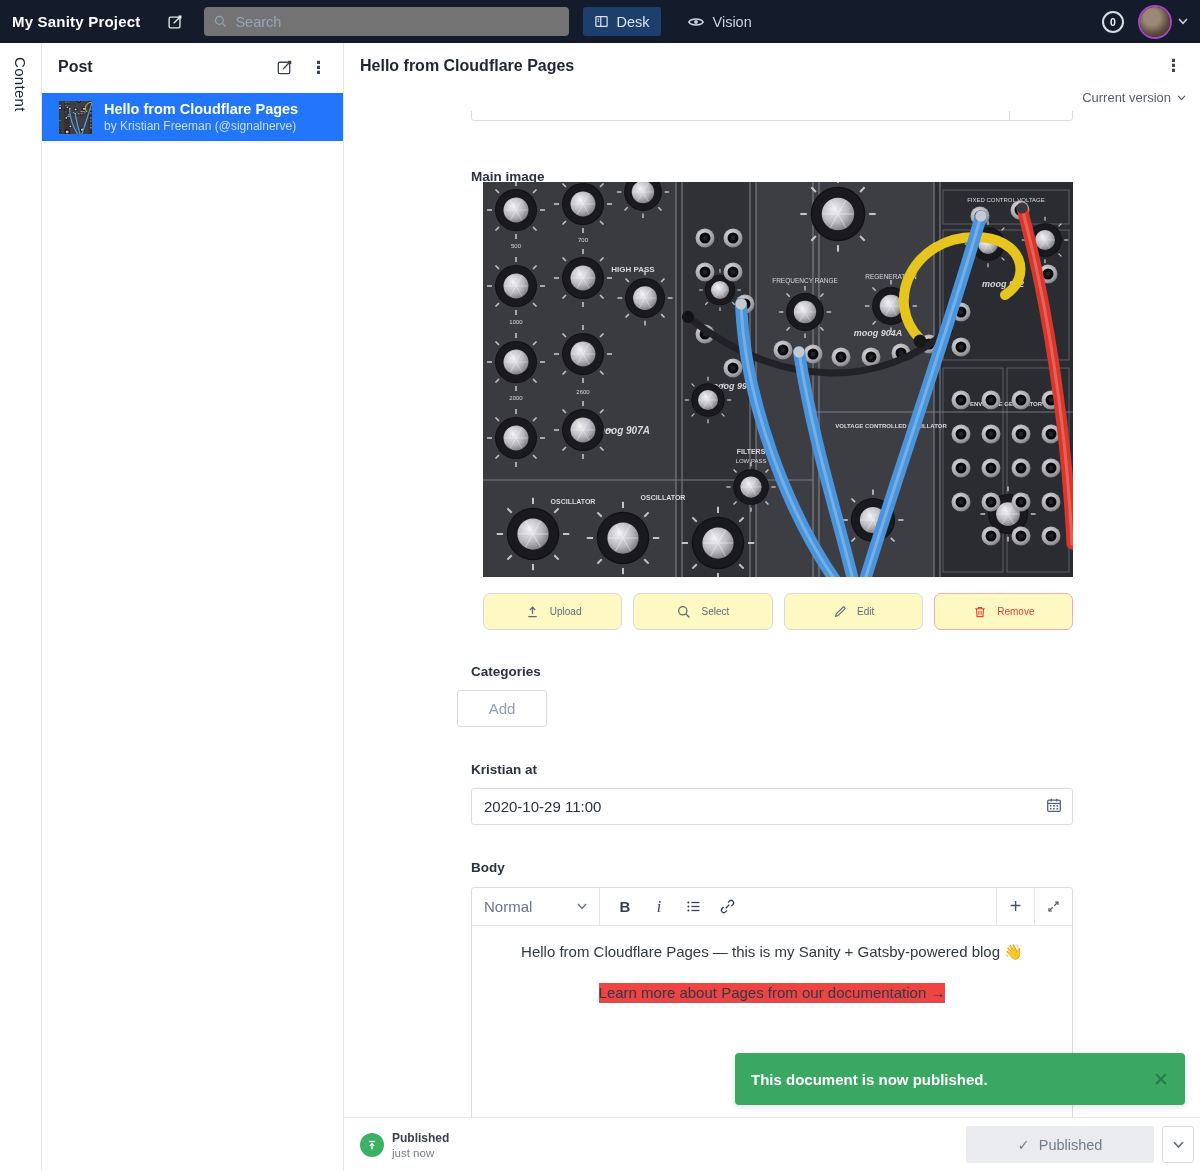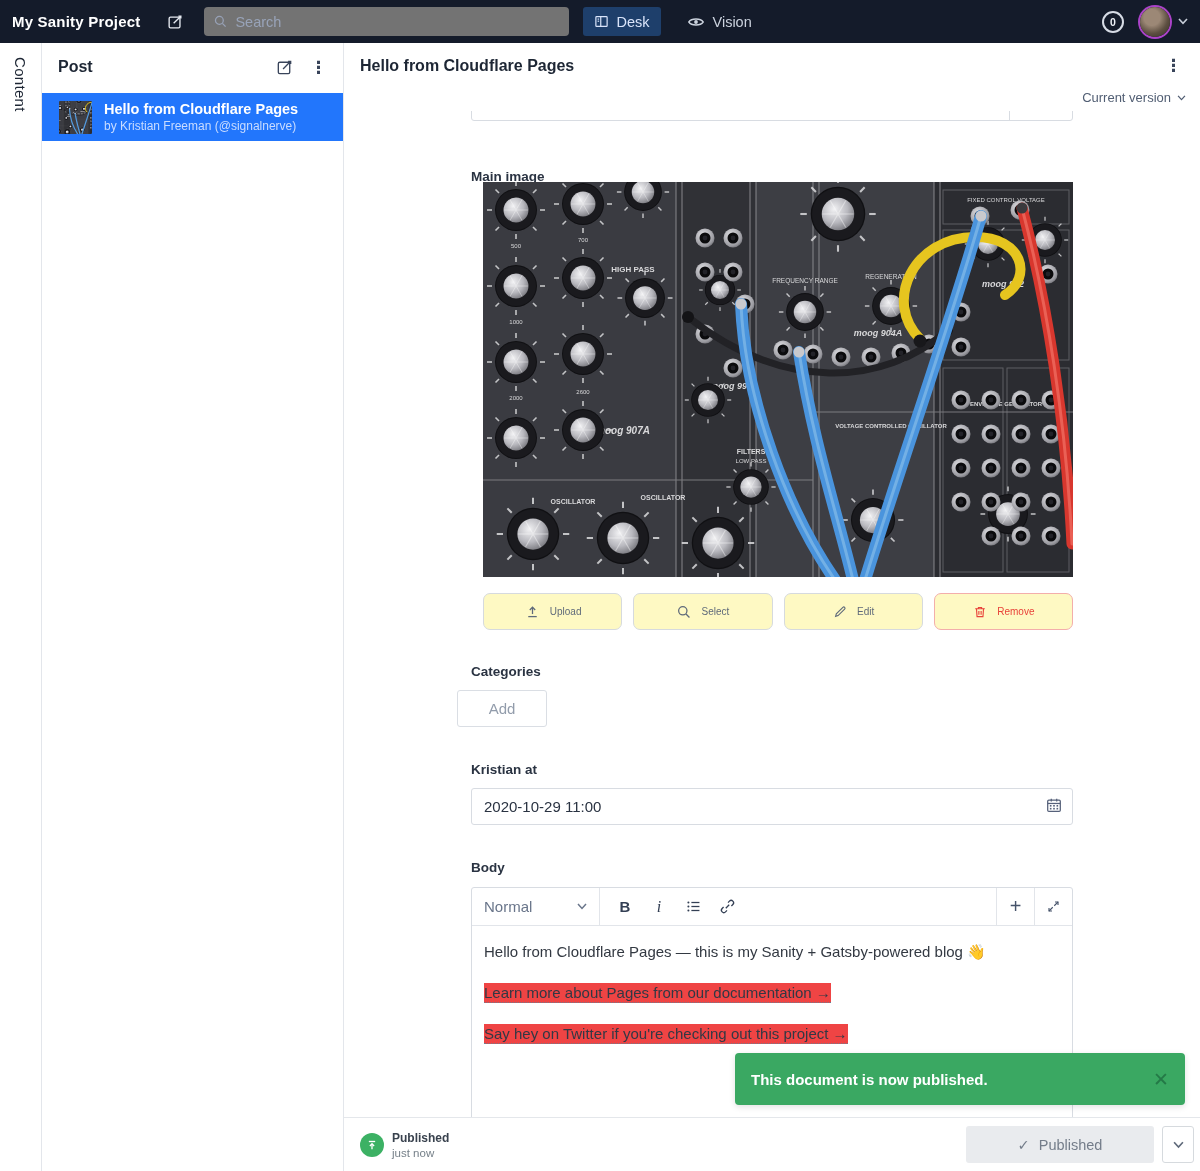--- a/index.html
+++ b/index.html
@@ -89,21 +89,21 @@
   .ed-style { width:128px; display:flex; align-items:center; justify-content:space-between; padding:0 12px;
               border-right:1px solid #e2e5ea; color:#69758a; font-size:15px; cursor:pointer; }
   .ed-fmt { flex:1; display:flex; align-items:center; padding-left:8px; }
   .ed-fmt .fmt { width:34px; height:100%; display:flex; align-items:center; justify-content:center;
                  color:#333f54; cursor:pointer; }
   .fmt-b { font-size:15px; font-weight:700; }
   .fmt-i { font-family:"Liberation Serif","DejaVu Serif",serif; font-style:italic; font-size:16px; }
   .ed-cell { width:38px; border-left:1px solid #e2e5ea; display:flex; align-items:center;
              justify-content:center; color:#46536a; cursor:pointer; }
   .ed-plus { font-size:20px; font-weight:400; }
-  .ed-content { padding:15px 12px; font-size:15px; color:#333942; line-height:1.4; cursor:text; }
+  .ed-content { padding:15px 12px; font-size:15px; color:#333942; line-height:1.4; cursor:text;text-align:center; }
   .ed-content p { margin-bottom:20px; }
   .ed-link { background:#ef4444; border-bottom:1px dotted #717c8c; color:#323844; padding:1px 0; cursor:pointer; }
 
   
   .toast { position:absolute; right:15px; bottom:66px; width:450px; height:52px; background:#3aa862;
            border-radius:4px; display:flex; align-items:center; padding:0 16px; z-index:40;
            box-shadow:0 2px 6px rgba(0,0,0,.12); }
   .toast-msg { color:#fff; font-size:15px; font-weight:600; }
   .toast-close { margin-left:auto; color:rgba(13,72,42,.48); font-size:19px; cursor:pointer; }
 
@@ -489,21 +489,20 @@
                   <polyline points="12,4 16,4 16,8"></polyline>
                   <line x1="16" y1="4" x2="11" y2="9"></line>
                   <polyline points="8,16 4,16 4,12"></polyline>
                   <line x1="4" y1="16" x2="9" y2="11"></line>
                 </svg>
             </span>
           </div>
           <div class="ed-content">
             <p>Hello from Cloudflare Pages — this is my Sanity + Gatsby-powered blog 👋</p>
             <p><span class="ed-link">Learn more about Pages from our documentation →</span></p>
-            <p><span class="ed-link">Say hey on Twitter if you're checking out this project →</span></p>
           </div>
         </div>
       </div>
 
       <div class="toast">
         <span class="toast-msg">This document is now published.</span>
         <span class="toast-close">✕</span>
       </div>
 
       <footer class="doc-footer">

